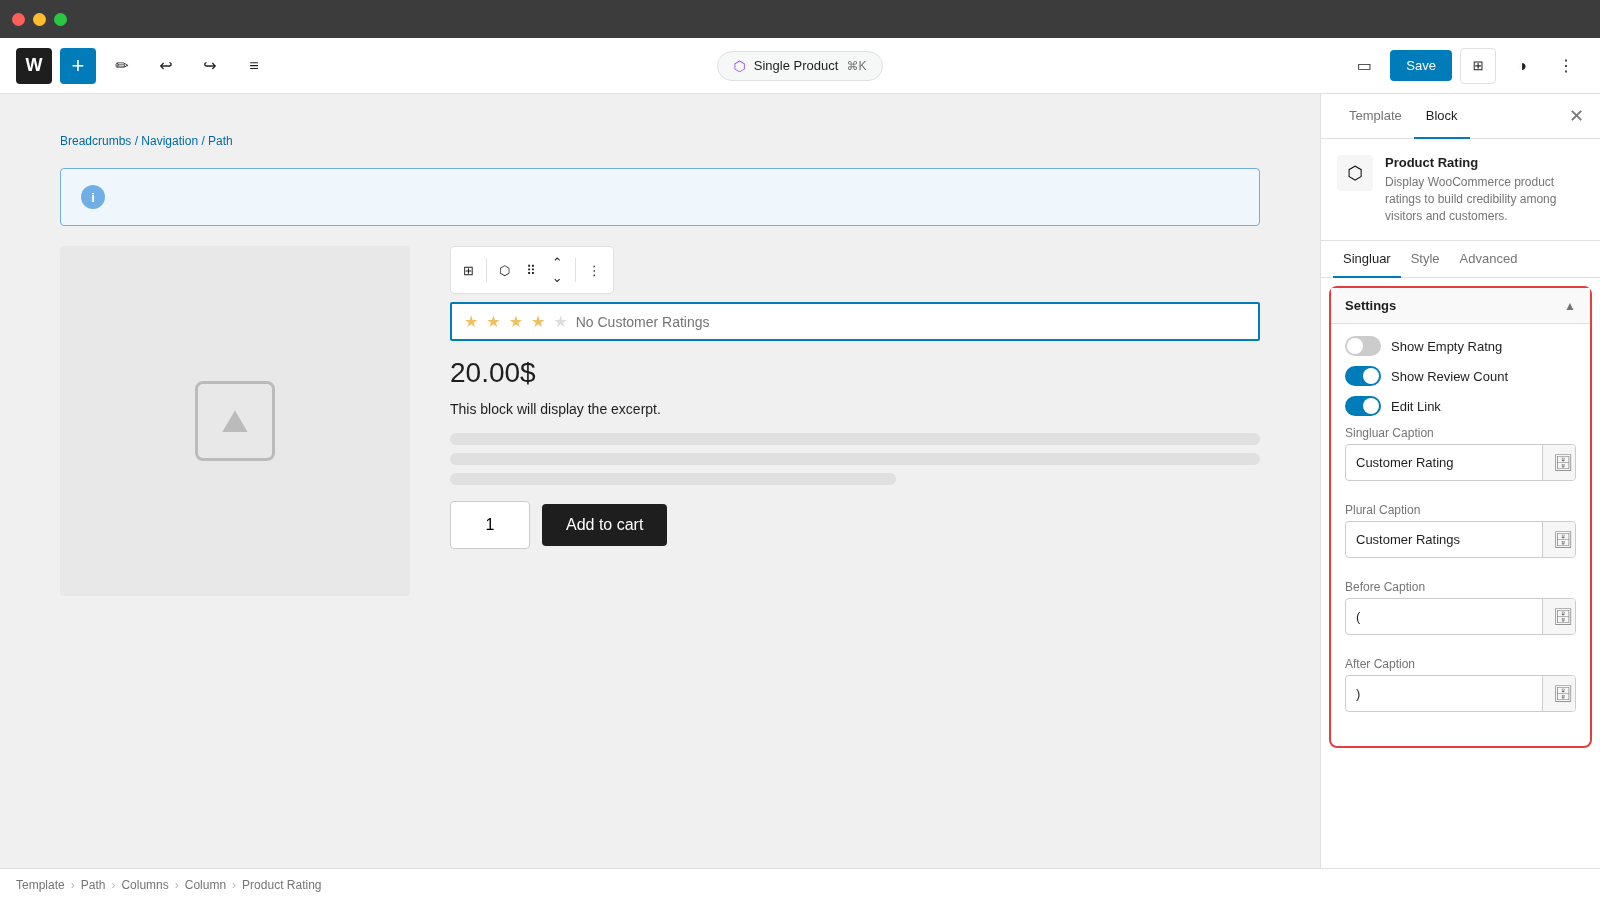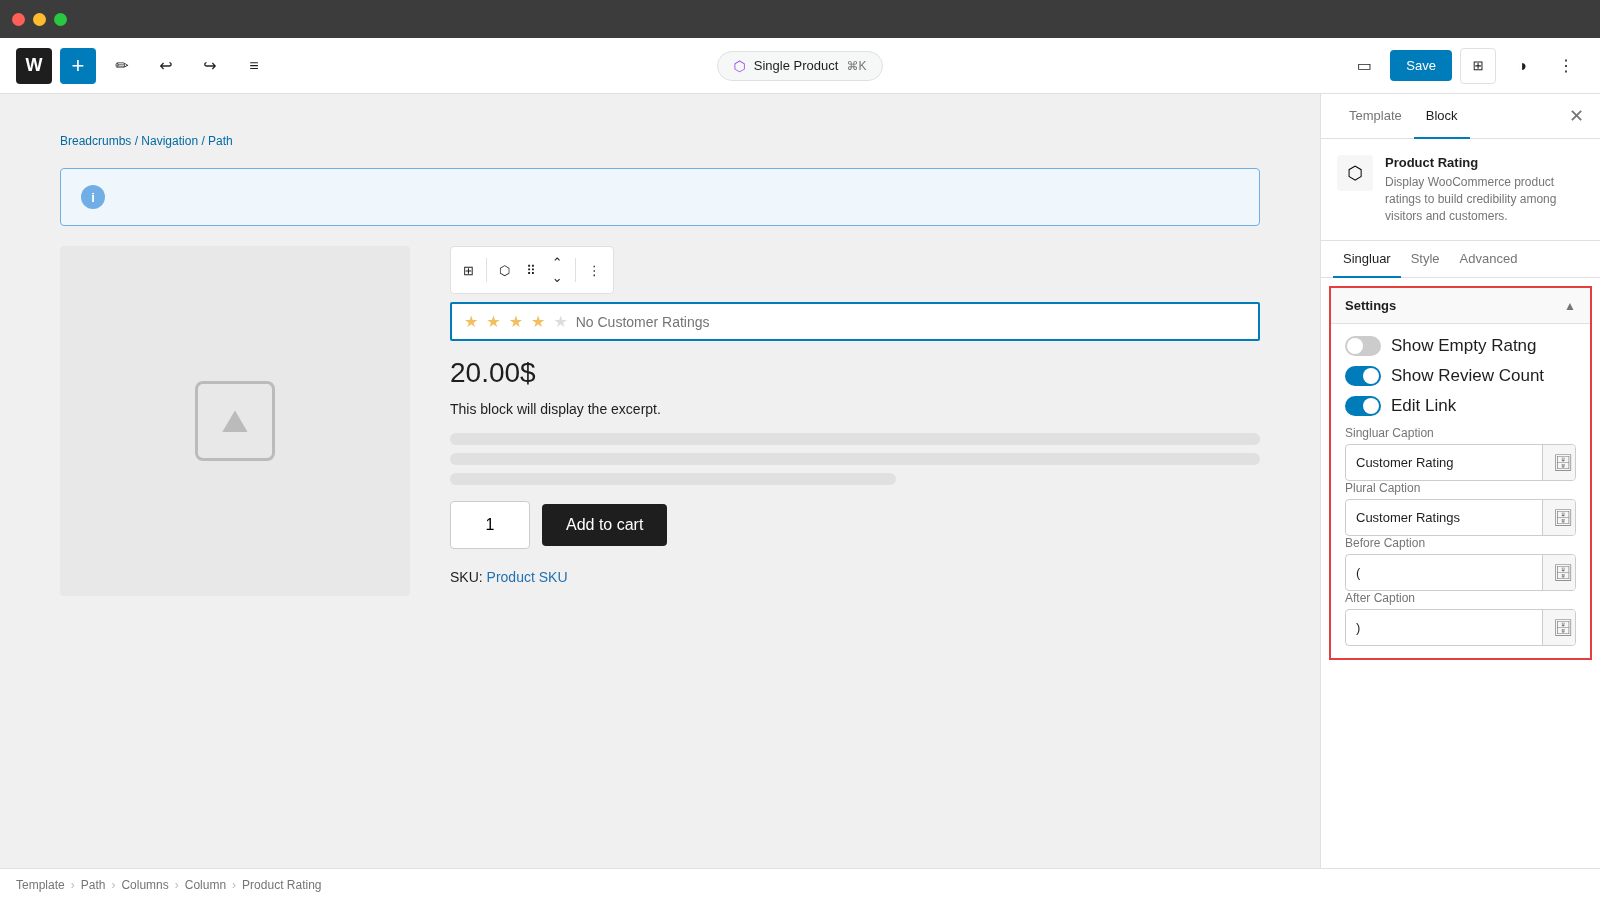--- a/index.html
+++ b/index.html
@@ -336,21 +336,21 @@
     }
     .sub-tab.active {
       color: #1e1e1e;
       border-bottom-color: #007cba;
     }
 
     
     .settings-section {
       border: 2px solid #e53e3e;
       margin: 8px;
-      border-radius: 0;
+      border-radius: 8px;
     }
     .settings-header {
       display: flex;
       align-items: center;
       justify-content: space-between;
       padding: 10px 14px;
       background: #f9f9f9;
       border-bottom: 1px solid #e0e0e0;
       cursor: pointer;
     }
@@ -358,21 +358,21 @@
     .settings-header-arrow { font-size: 12px; color: #757575; }
 
     .settings-body { padding: 12px 14px; }
 
     .toggle-row {
       display: flex;
       align-items: center;
       gap: 10px;
       margin-bottom: 10px;
     }
-    .toggle-label { font-size: 17px; color: #1e1e1e; }
+    .toggle-label { font-size: 13px; color: #1e1e1e; }
 
     .toggle {
       width: 36px; height: 20px;
       border-radius: 10px;
       position: relative;
       cursor: pointer;
       flex-shrink: 0;
     }
     .toggle.off { background: #ccc; }
     .toggle.on { background: #007cba; }
@@ -380,21 +380,21 @@
       width: 16px; height: 16px;
       background: white;
       border-radius: 50%;
       position: absolute;
       top: 2px;
       transition: left 0.2s;
     }
     .toggle.off .toggle-knob { left: 2px; }
     .toggle.on .toggle-knob { left: 18px; }
 
-    .field-group { margin-bottom: 0; }
+    .field-group { margin-bottom: 22px; }
     .field-label { font-size: 12px; color: #757575; margin-bottom: 4px; }
     .field-input-row {
       display: flex;
       align-items: center;
       border: 1px solid #ccc;
       border-radius: 4px;
       overflow: hidden;
     }
     .field-input {
       flex: 1;
@@ -498,24 +498,20 @@
         <div class="skeleton-line" style="width: 100%;"></div>
         <div class="skeleton-line" style="width: 100%;"></div>
         <div class="skeleton-line" style="width: 55%;"></div>
 
         <div class="add-to-cart-row">
           <input type="text" class="qty-input" value="1" style="">
           <button class="add-to-cart-btn">Add to cart</button>
         </div>
 
 
-        <div class="meta-line">
-          <span>SKU:</span>
-          <a class="meta-link" href="#">Product SKU</a>
-        </div>
 
 
       </div>
     </div>
 
   </div>
 
   <div class="right-panel">
 
     <div class="panel-tabs">

